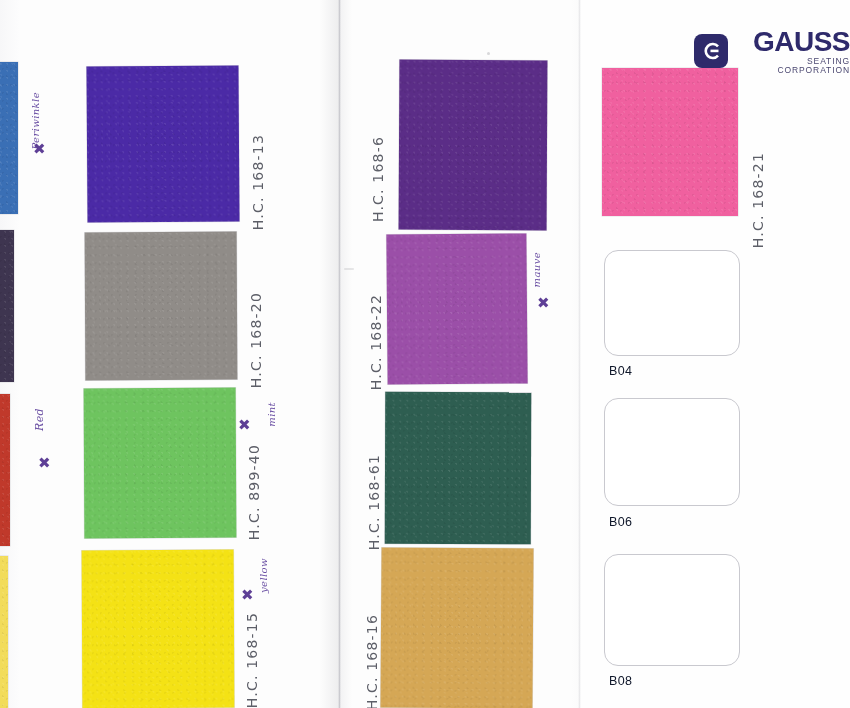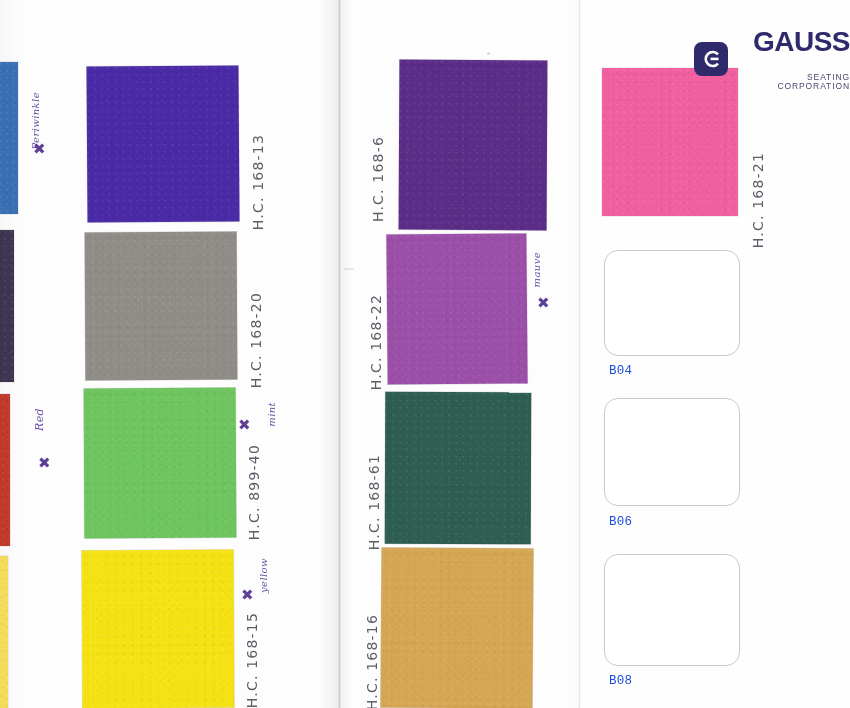--- a/index.html
+++ b/index.html
@@ -110,23 +110,23 @@
 
   
   .blank-box {
     position: absolute;
     background: #ffffff;
     border: 1px solid #c9c9cf;
     border-radius: 14px;
   }
   .blank-label {
     position: absolute;
-    font-family: Liberation Mono, monospace;
+    font-family: Liberation Sans, sans-serif;
     font-size: 12.5px;
-    color: #1d4ed8;
+    color: #0f172a;
     letter-spacing: .3px;
   }
 
   
   #logo {
     position: absolute;
     left: 694px;
     top: 28px;
     display: flex;
     align-items: center;
@@ -150,21 +150,21 @@
     letter-spacing: -.5px;
     color: #2e2a6b;
     display: block;
   }
   #logo-sub {
     font-family: "Liberation Sans", sans-serif;
     font-size: 8.5px;
     letter-spacing: .9px;
     color: #4a4770;
     display: block;
-    margin-top: 17px;
+    margin-top: 1px;
   }
 </style>
 </head>
 <body>
 
 <div id="page">
 
   <div class="sheet sheet-left"></div>
   <div class="sheet sheet-mid"></div>
   <div class="sheet sheet-right"></div>

